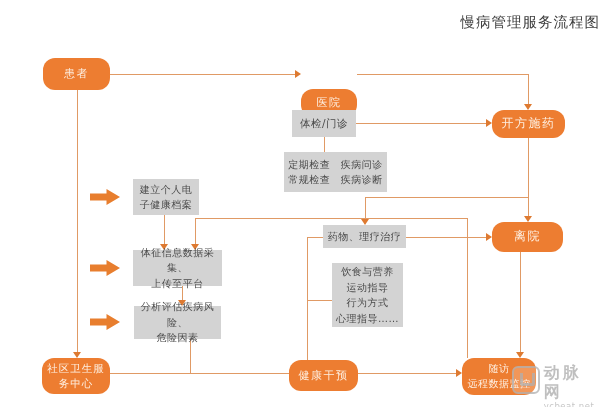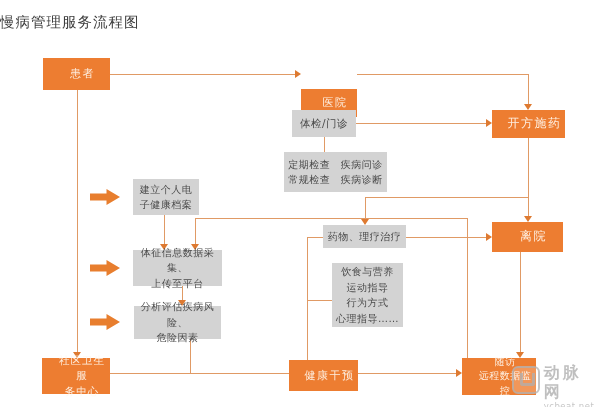--- a/index.html
+++ b/index.html
@@ -1,30 +1,30 @@
 <!DOCTYPE html>
 <html><head>
 <meta charset="utf-8">
 <style>
   html,body{margin:0;padding:0;background:#ffffff;}
   #canvas{
     position:relative;width:600px;height:407px;background:#ffffff;overflow:hidden;
     font-family:"DejaVu Sans","Liberation Sans",sans-serif;
   }
   .title{
-    position:absolute;left:0;top:13px;width:600px;text-align:left;
+    position:absolute;left:0;top:13px;width:600px;text-align:right;
     font-size:14.5px;color:#3d3d3d;letter-spacing:1px;
   }
   .node{
     position:absolute;display:flex;align-items:center;justify-content:center;
     text-align:center;white-space:pre-line;box-sizing:border-box;
   }
   .orange{
-    background:#ED7D31;color:rgba(255,247,238,0.92);border-radius:0;
-    font-size:11px;letter-spacing:1.5px;line-height:1.45;padding-left:12px;
+    background:#ED7D31;color:rgba(255,247,238,0.92);border-radius:12px;
+    font-size:11px;letter-spacing:1.5px;line-height:1.45;
   }
   .gray{
     background:#D3D3D3;color:#4a4a4a;font-size:10px;letter-spacing:0.5px;line-height:1.55;
   }
   .ln{position:absolute;background:#E09A65;}
   .hln{height:1px;} .vln{width:1px;}
   .arr{position:absolute;width:0;height:0;}
   .arr-d{border-left:4px solid transparent;border-right:4px solid transparent;border-top:6px solid #DE7A31;}
   .arr-r{border-top:4px solid transparent;border-bottom:4px solid transparent;border-left:6px solid #DE7A31;}
   .blk{

